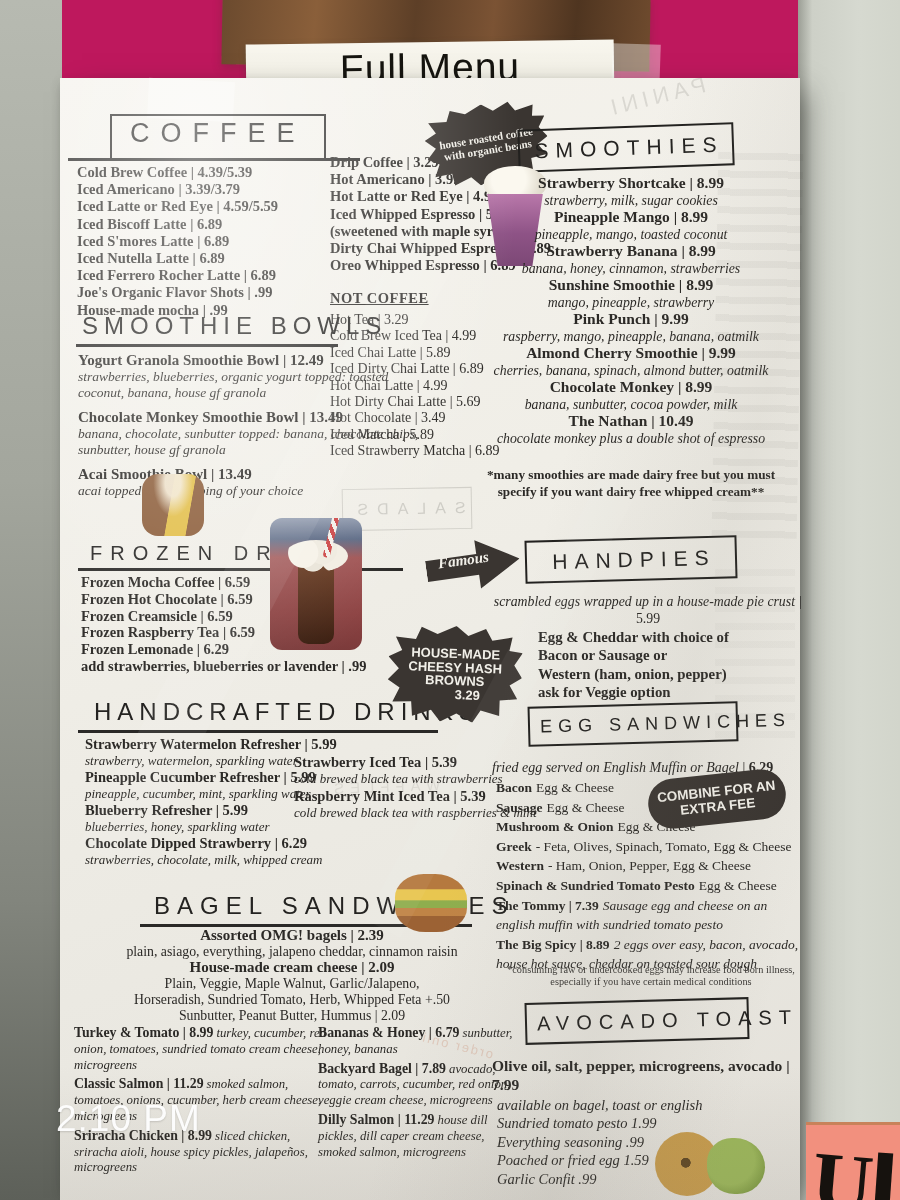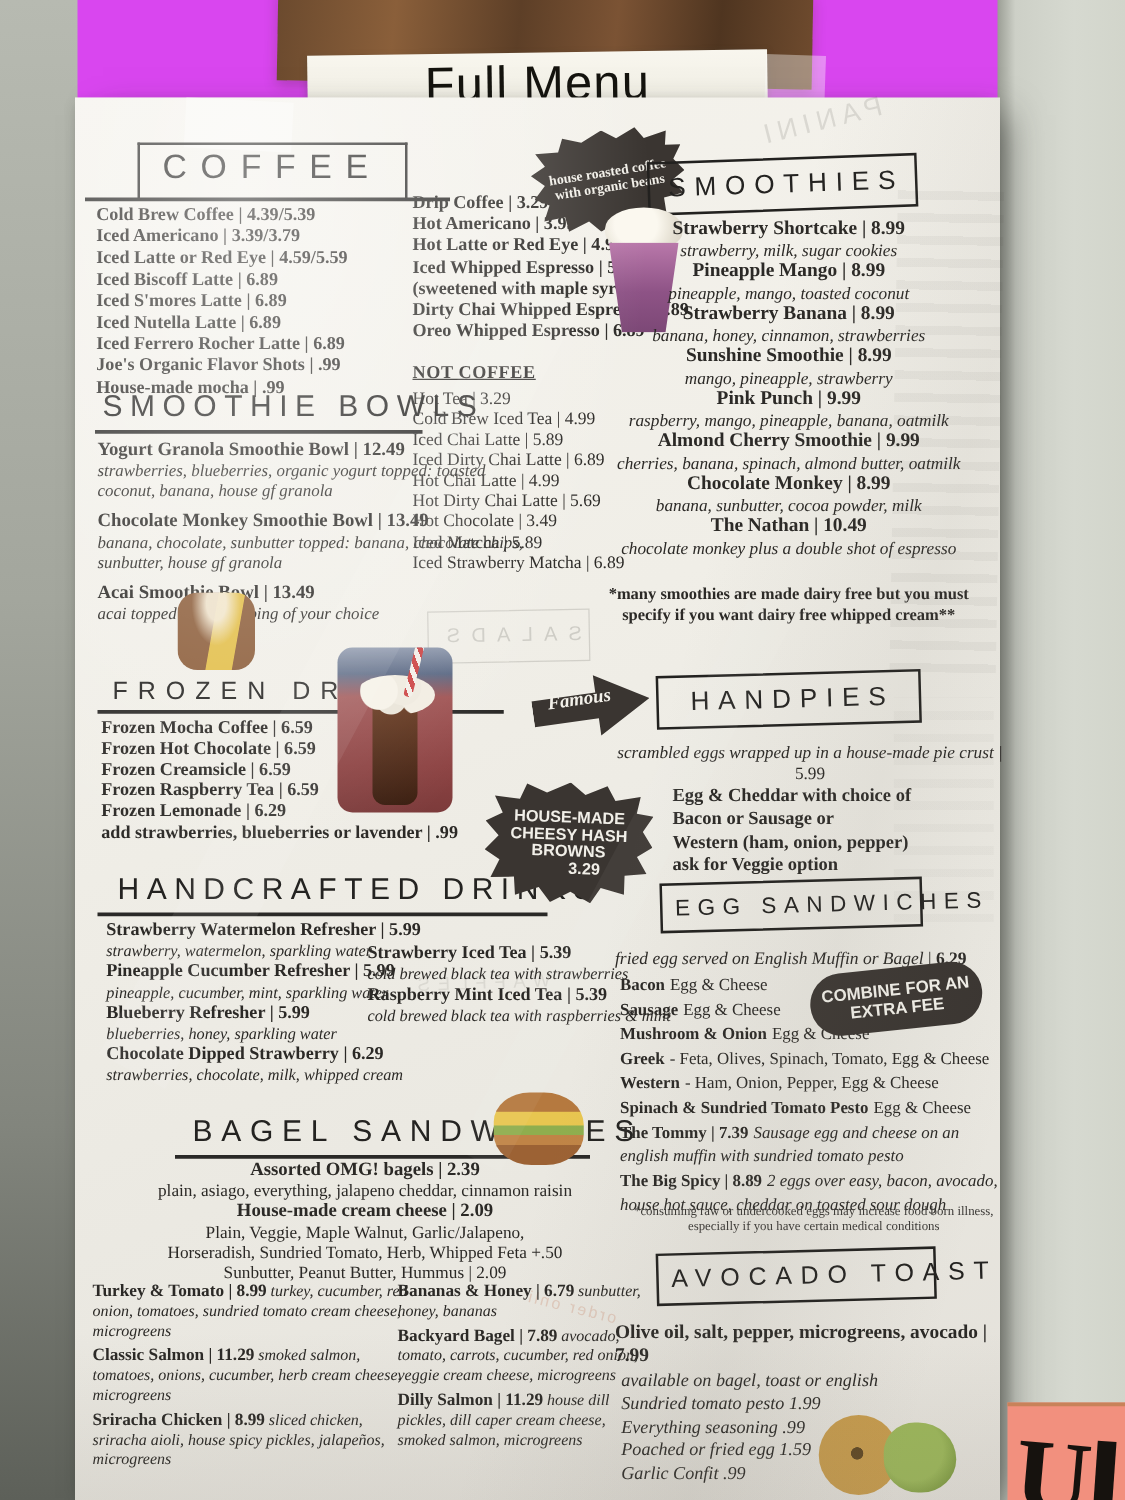--- a/index.html
+++ b/index.html
@@ -1,16 +1,16 @@
 <!DOCTYPE html>
 <html><head>
 <meta charset="utf-8">
 <style>
   html,body{margin:0;padding:0;background:#9b9e96;}
-  .stage{position:relative;width:900px;height:1200px;overflow:hidden;background:#d946ef;
+  .stage{position:relative;width:900px;height:1200px;overflow:hidden;background:#be185d;
          font-family:"Liberation Serif",serif;color:#2b2926;}
   .abs{position:absolute;}
   
   .wall-left{position:absolute;left:0;top:0;width:62px;height:1200px;
     background:linear-gradient(180deg,#b7bab1 0%,#a3a69d 40%,#82857d 75%,#5d6059 100%);}
   .wall-right{position:absolute;left:798px;top:0;width:102px;height:1200px;
     background:linear-gradient(90deg,#9b9e95 0%,#cdd0c7 14%,#d6d9d0 60%,#d2d5cb 100%);}
   .wood{position:absolute;left:222px;top:-8px;width:428px;height:76px;transform:rotate(1deg);
     background:linear-gradient(95deg,#6b4a2e,#8a5f3a 22%,#5d3f27 45%,#7b5334 63%,#4f3520 82%,#6f4b2e);
     box-shadow:0 4px 10px rgba(60,45,30,.25);}
@@ -402,13 +402,14 @@
     <div class="shade"></div>
     <div class="glare" style="left:180px;top:120px;width:60px;height:700px;"></div>
     <div class="glare" style="left:420px;top:380px;width:40px;height:500px;opacity:.6;"></div>
   </div>
 
   <div class="pink-poster">
     <div class="pink-glyph">U</div>
     <div class="pink-bar"></div>
   </div>
 
+  <div class="timestamp">2:10 PM</div>
 </div>
 
 </body></html>

